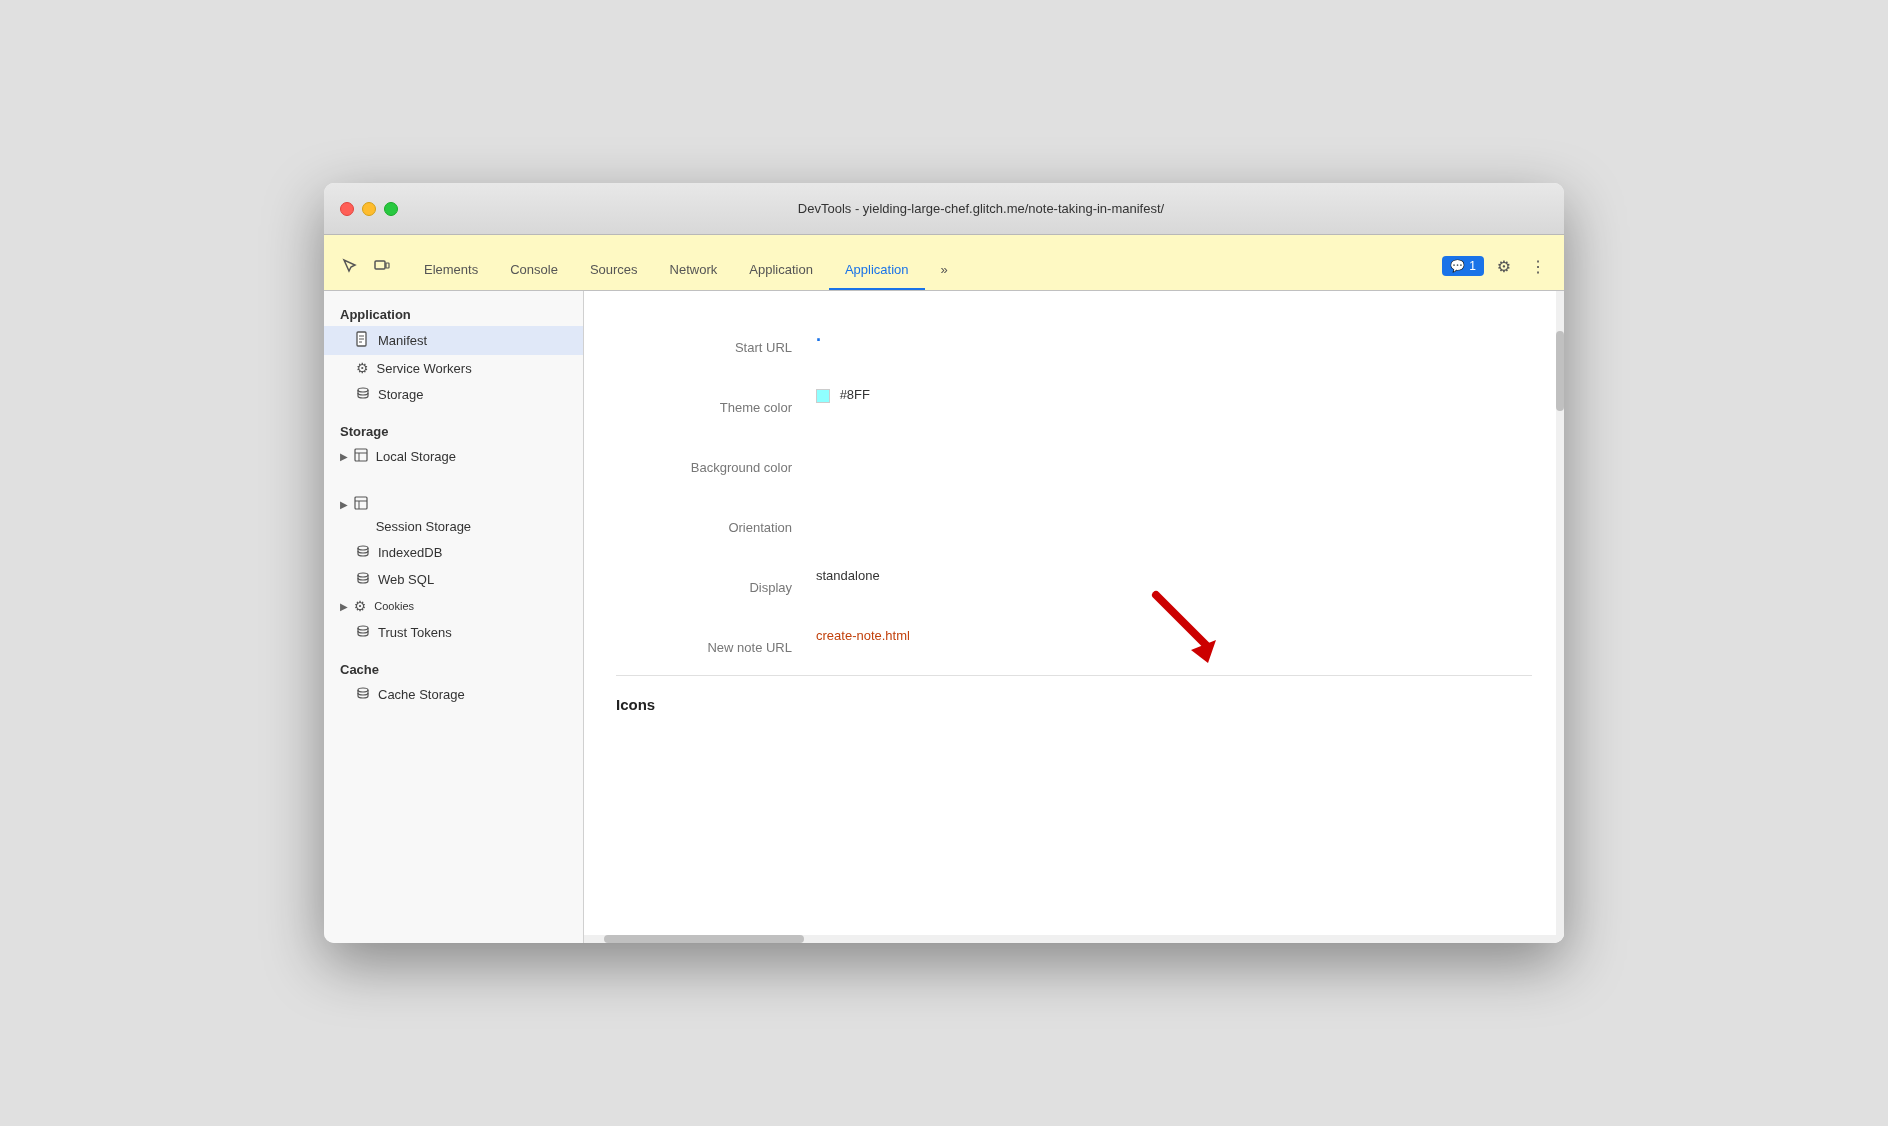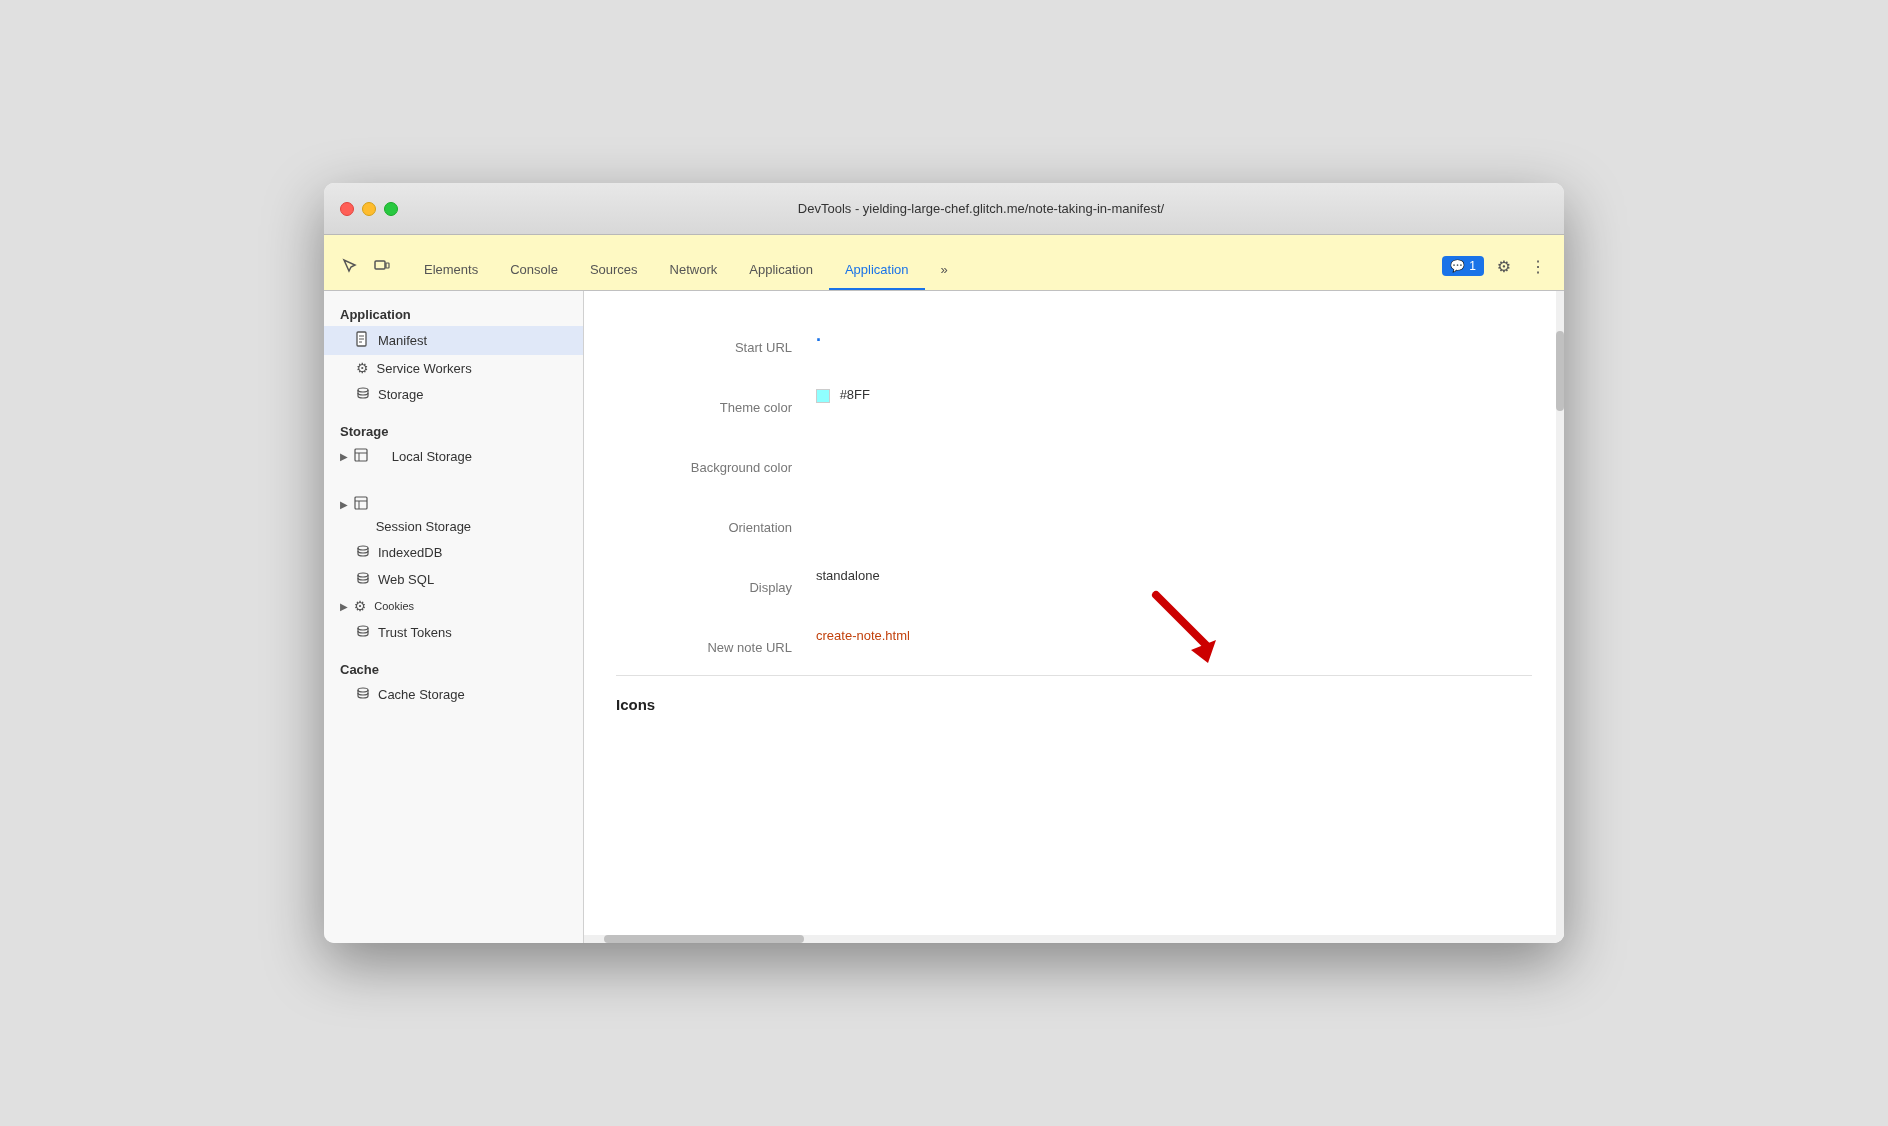--- a/index.html
+++ b/index.html
@@ -341,21 +341,21 @@
 
       <div class="sidebar-expand">
         <span class="chevron">▶</span>
         <span class="sidebar-item-icon">
           <svg width="14" height="14" viewBox="0 0 14 14" fill="none">
             <rect x="1" y="1" width="12" height="12" rx="1" stroke="#555" stroke-width="1.2"></rect>
             <line x1="1" y1="5" x2="13" y2="5" stroke="#555" stroke-width="1"></line>
             <line x1="5" y1="5" x2="5" y2="13" stroke="#555" stroke-width="1"></line>
           </svg>
         </span>
-        <span style="margin-left:20px;font-size:13px;">Local Storage</span>
+        <span style="margin-left:4px;font-size:13px;">Local Storage</span>
       </div>
 
       <div class="sidebar-expand">
         <span class="chevron">▶</span>
         <span class="sidebar-item-icon">
           <svg width="14" height="14" viewBox="0 0 14 14" fill="none">
             <rect x="1" y="1" width="12" height="12" rx="1" stroke="#555" stroke-width="1.2"></rect>
             <line x1="1" y1="5" x2="13" y2="5" stroke="#555" stroke-width="1"></line>
             <line x1="5" y1="5" x2="5" y2="13" stroke="#555" stroke-width="1"></line>
           </svg>

